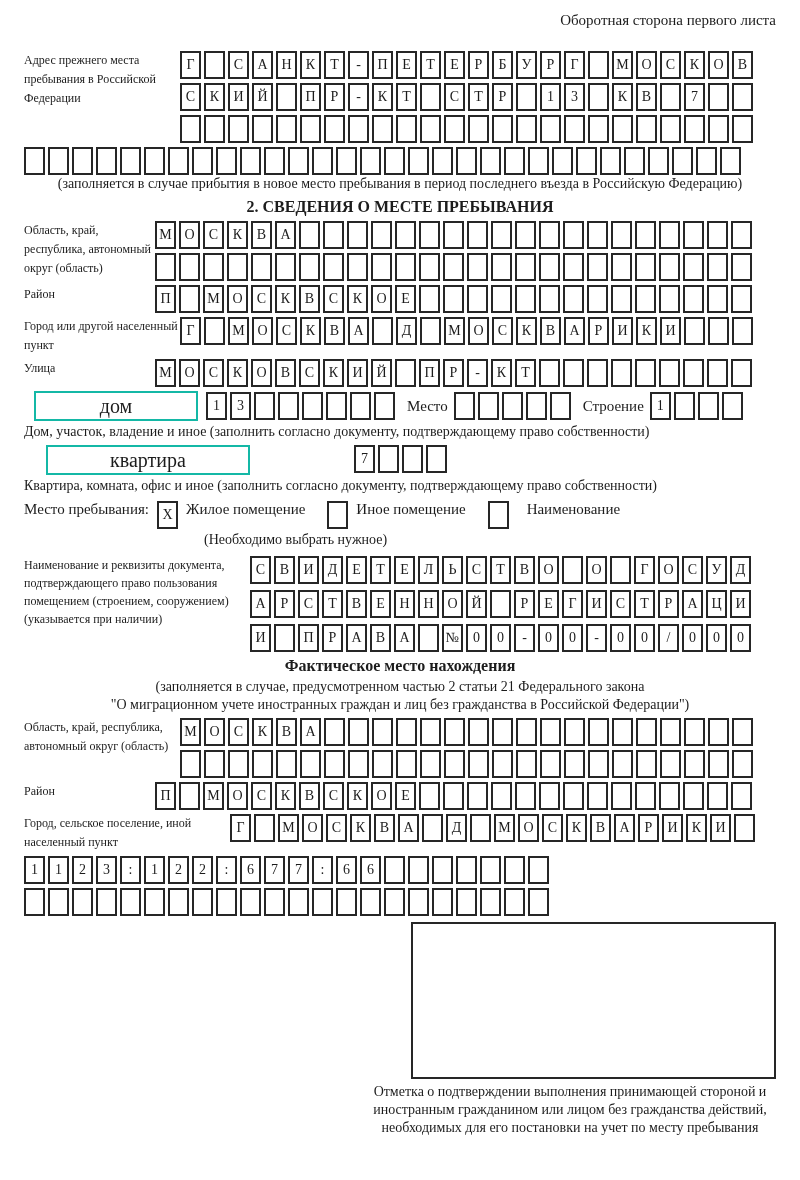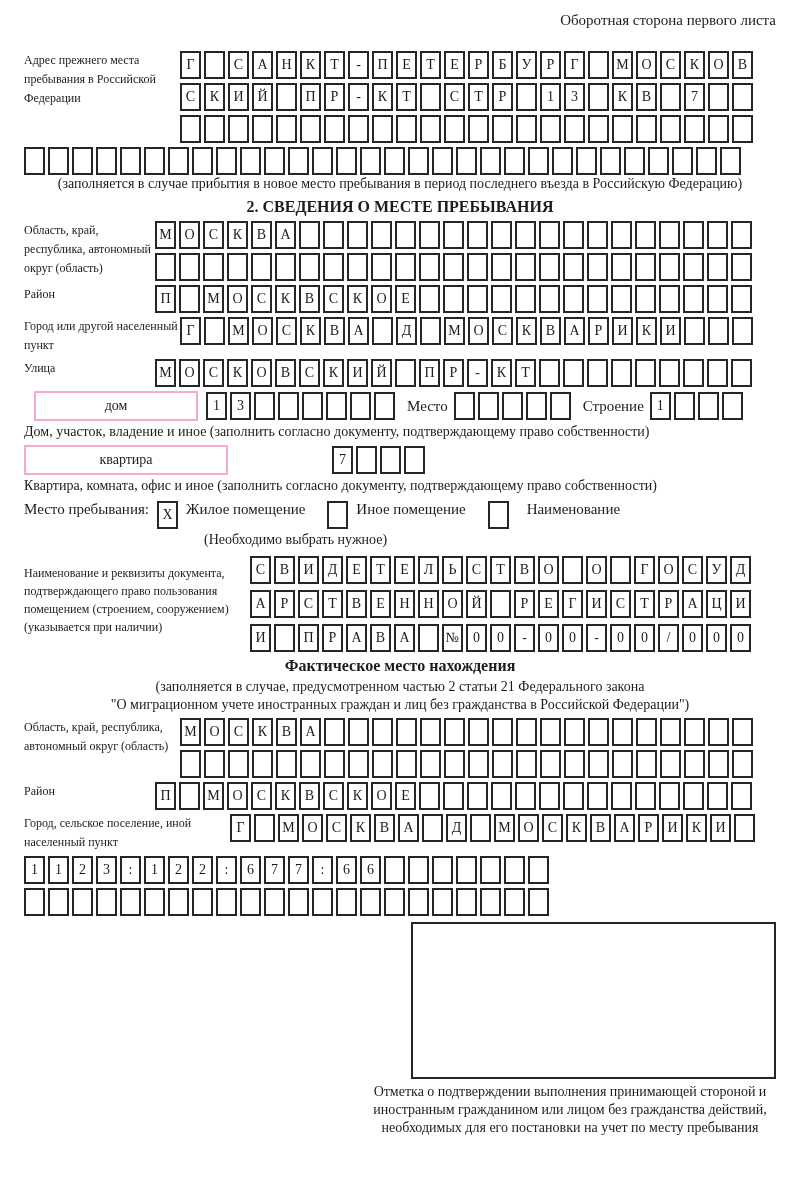--- a/index.html
+++ b/index.html
@@ -14,24 +14,24 @@
   .cbox{width:17px;height:24px;border:2px solid #262626;display:inline-flex;
         align-items:center;justify-content:center;font-size:14px;flex:0 0 auto;
         background:#fff;}
   .caption{font-size:14px;line-height:18px;}
   .cap-center{text-align:center;}
   .h-bold{font-weight:bold;font-size:16px;text-align:center;line-height:20px;}
   .w156{width:156px;} .w131{width:131px;} .w226{width:226px;}
   .w206{width:206px;} .w198{width:198px;}
   .mb4{margin-bottom:4px;} .mb2{margin-bottom:2px;}
   .mt2{margin-top:0;} .mt4{margin-top:4px;}
-  .bigbox{border:2px solid #f9a8d4;height:26px;display:flex;align-items:center;
-          justify-content:center;font-size:14px;flex:0 0 auto;}
+  .bigbox{border:2px solid #14b8a6;height:26px;display:flex;align-items:center;
+          justify-content:center;font-size:20px;flex:0 0 auto;}
   .houserow{display:flex;align-items:center;margin:4px 0 2px 10px;}
-  .aptrow{display:flex;align-items:center;margin:4px 0 2px 0;gap:48px;}
+  .aptrow{display:flex;align-items:flex-start;margin:4px 0 2px 22px;gap:48px;}
   .inline-lbl{font-size:15px;margin:0 6px;}
   .stayrow{display:flex;align-items:flex-start;margin-top:6px;font-size:15px;}
   .staynote{font-size:14px;margin:3px 0 8px 180px;}
   .stamp-rect{width:361px;height:153px;border:2px solid #262626;margin-left:auto;margin-top:6px;}
   .stamp-cap{width:440px;margin-left:auto;margin-right:-14px;text-align:center;
              font-size:14px;line-height:18px;margin-top:4px;}
   .gap6{width:6px;flex:0 0 auto;} .gap8{width:8px;flex:0 0 auto;}
   .gap18{width:18px;flex:0 0 auto;} .gap22{width:22px;flex:0 0 auto;}
 </style>
 </head>
@@ -374,21 +374,21 @@
     <div class="gap22"></div>
     <div class="boxrow">
         <span class="cbox"></span>
       </div>
     <div class="gap18"></div>
     <span>Наименование</span>
   </div>
   <div class="staynote">(Необходимо выбрать нужное)</div>
 
   <div class="grp">
-    <div class="lbl w226" style="line-height:18px;margin-top:8px;">Наименование и реквизиты документа, подтверждающего право пользования помещением (строением, сооружением) (указывается при наличии)</div>
+    <div class="lbl w226" style="line-height:18px;">Наименование и реквизиты документа, подтверждающего право пользования помещением (строением, сооружением) (указывается при наличии)</div>
     <div class="rows" style="gap:6px;">
       <div class="boxrow">
           <span class="cbox">С</span>
           <span class="cbox">В</span>
           <span class="cbox">И</span>
           <span class="cbox">Д</span>
           <span class="cbox">Е</span>
           <span class="cbox">Т</span>
           <span class="cbox">Е</span>
           <span class="cbox">Л</span>

